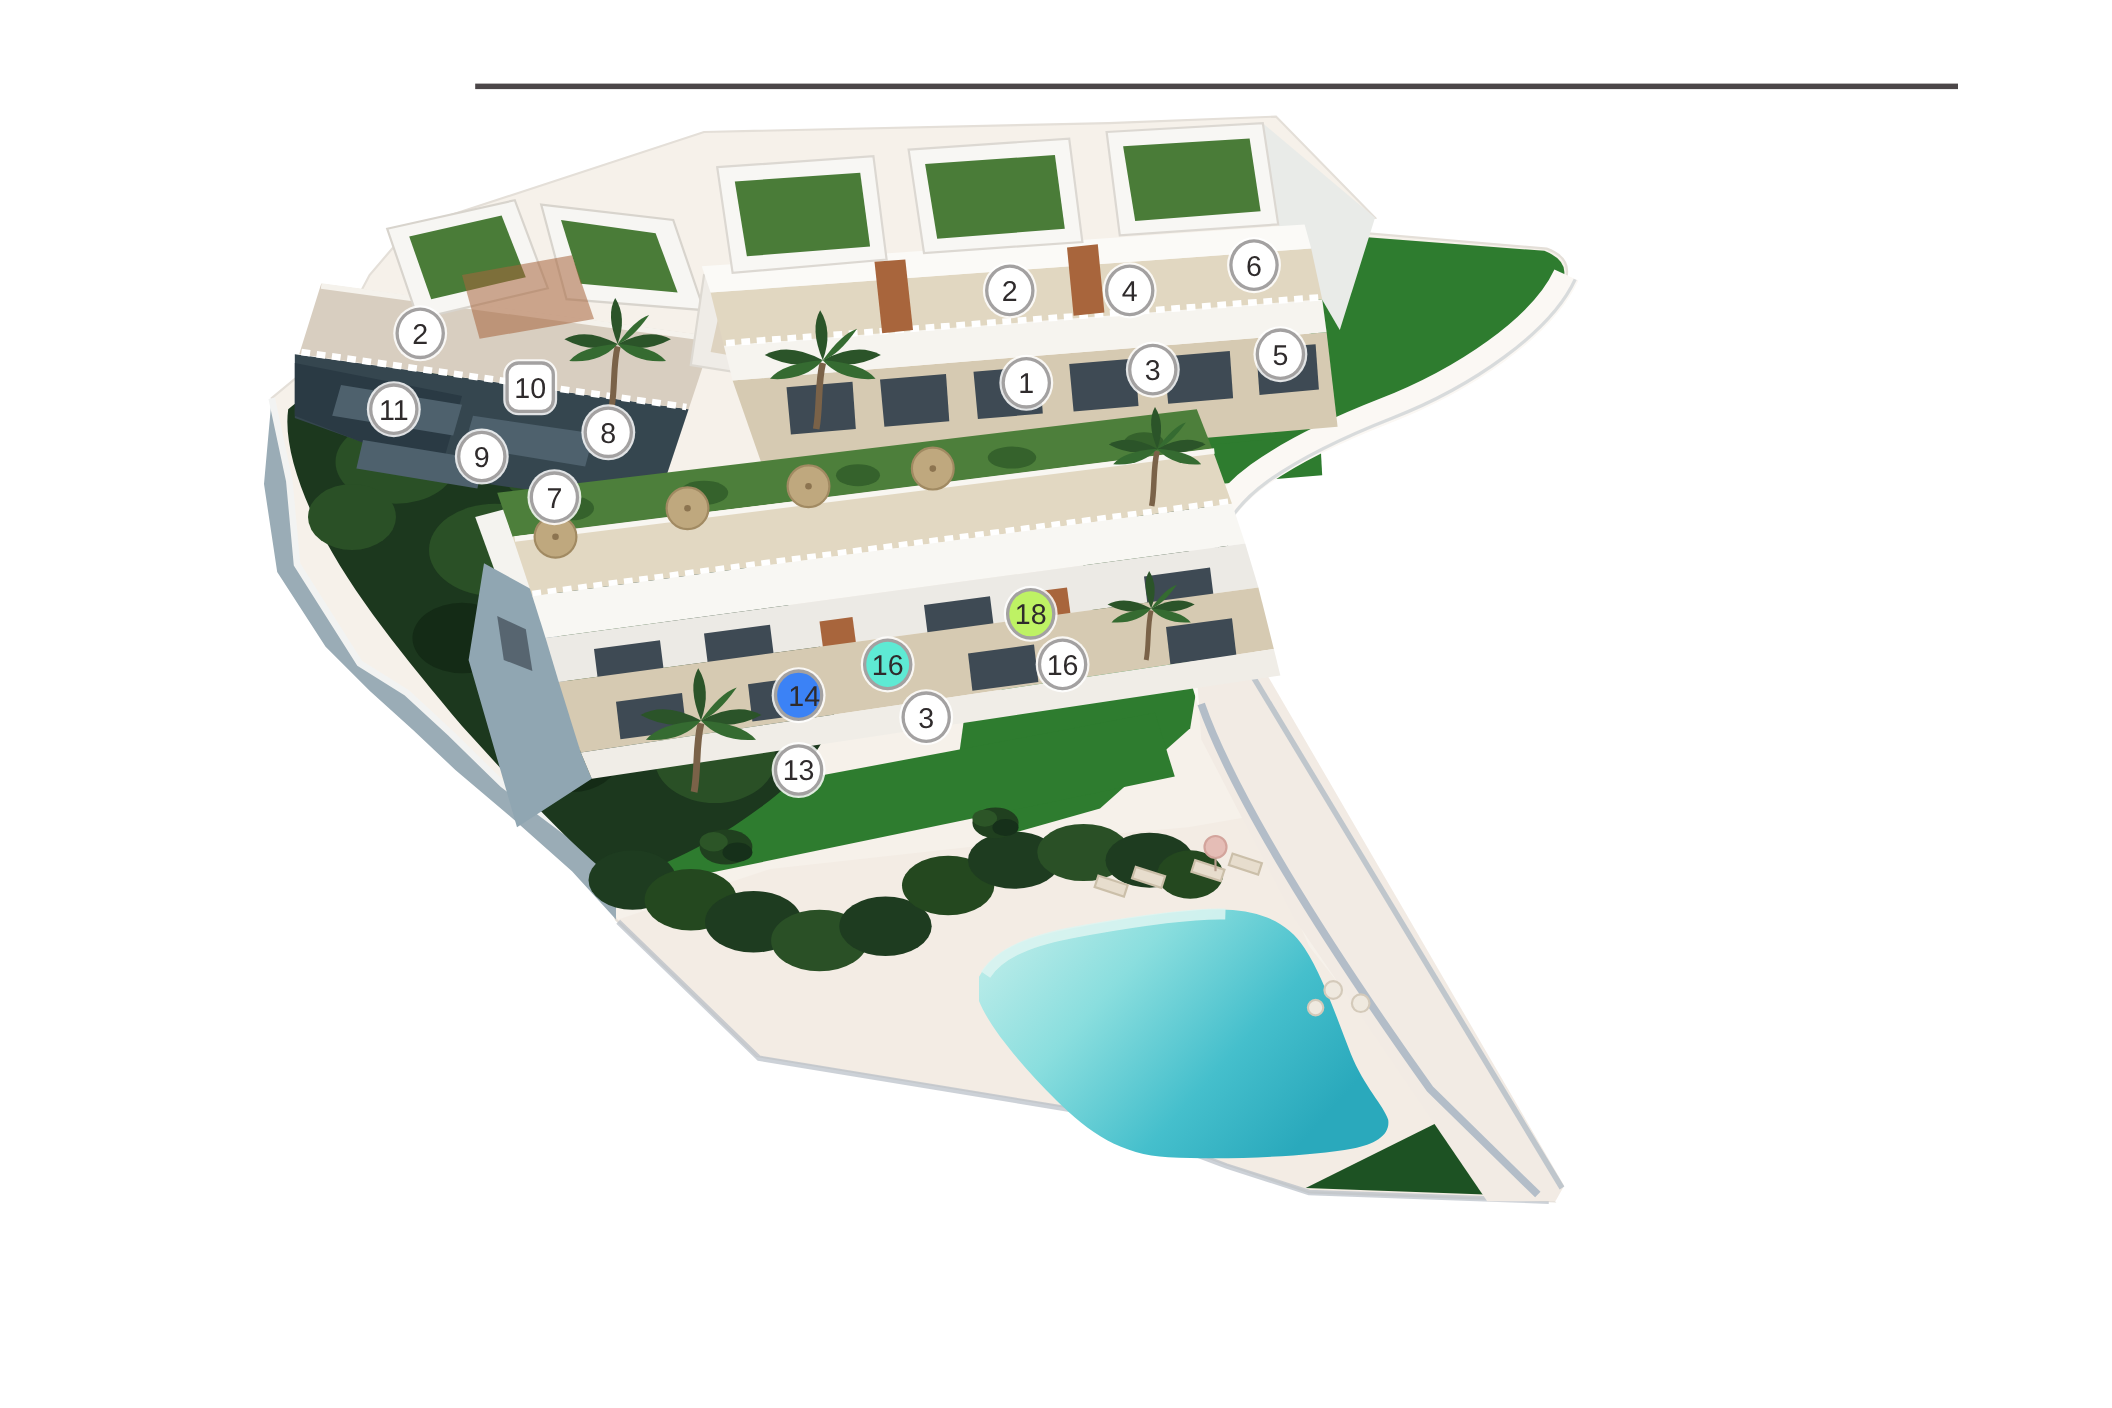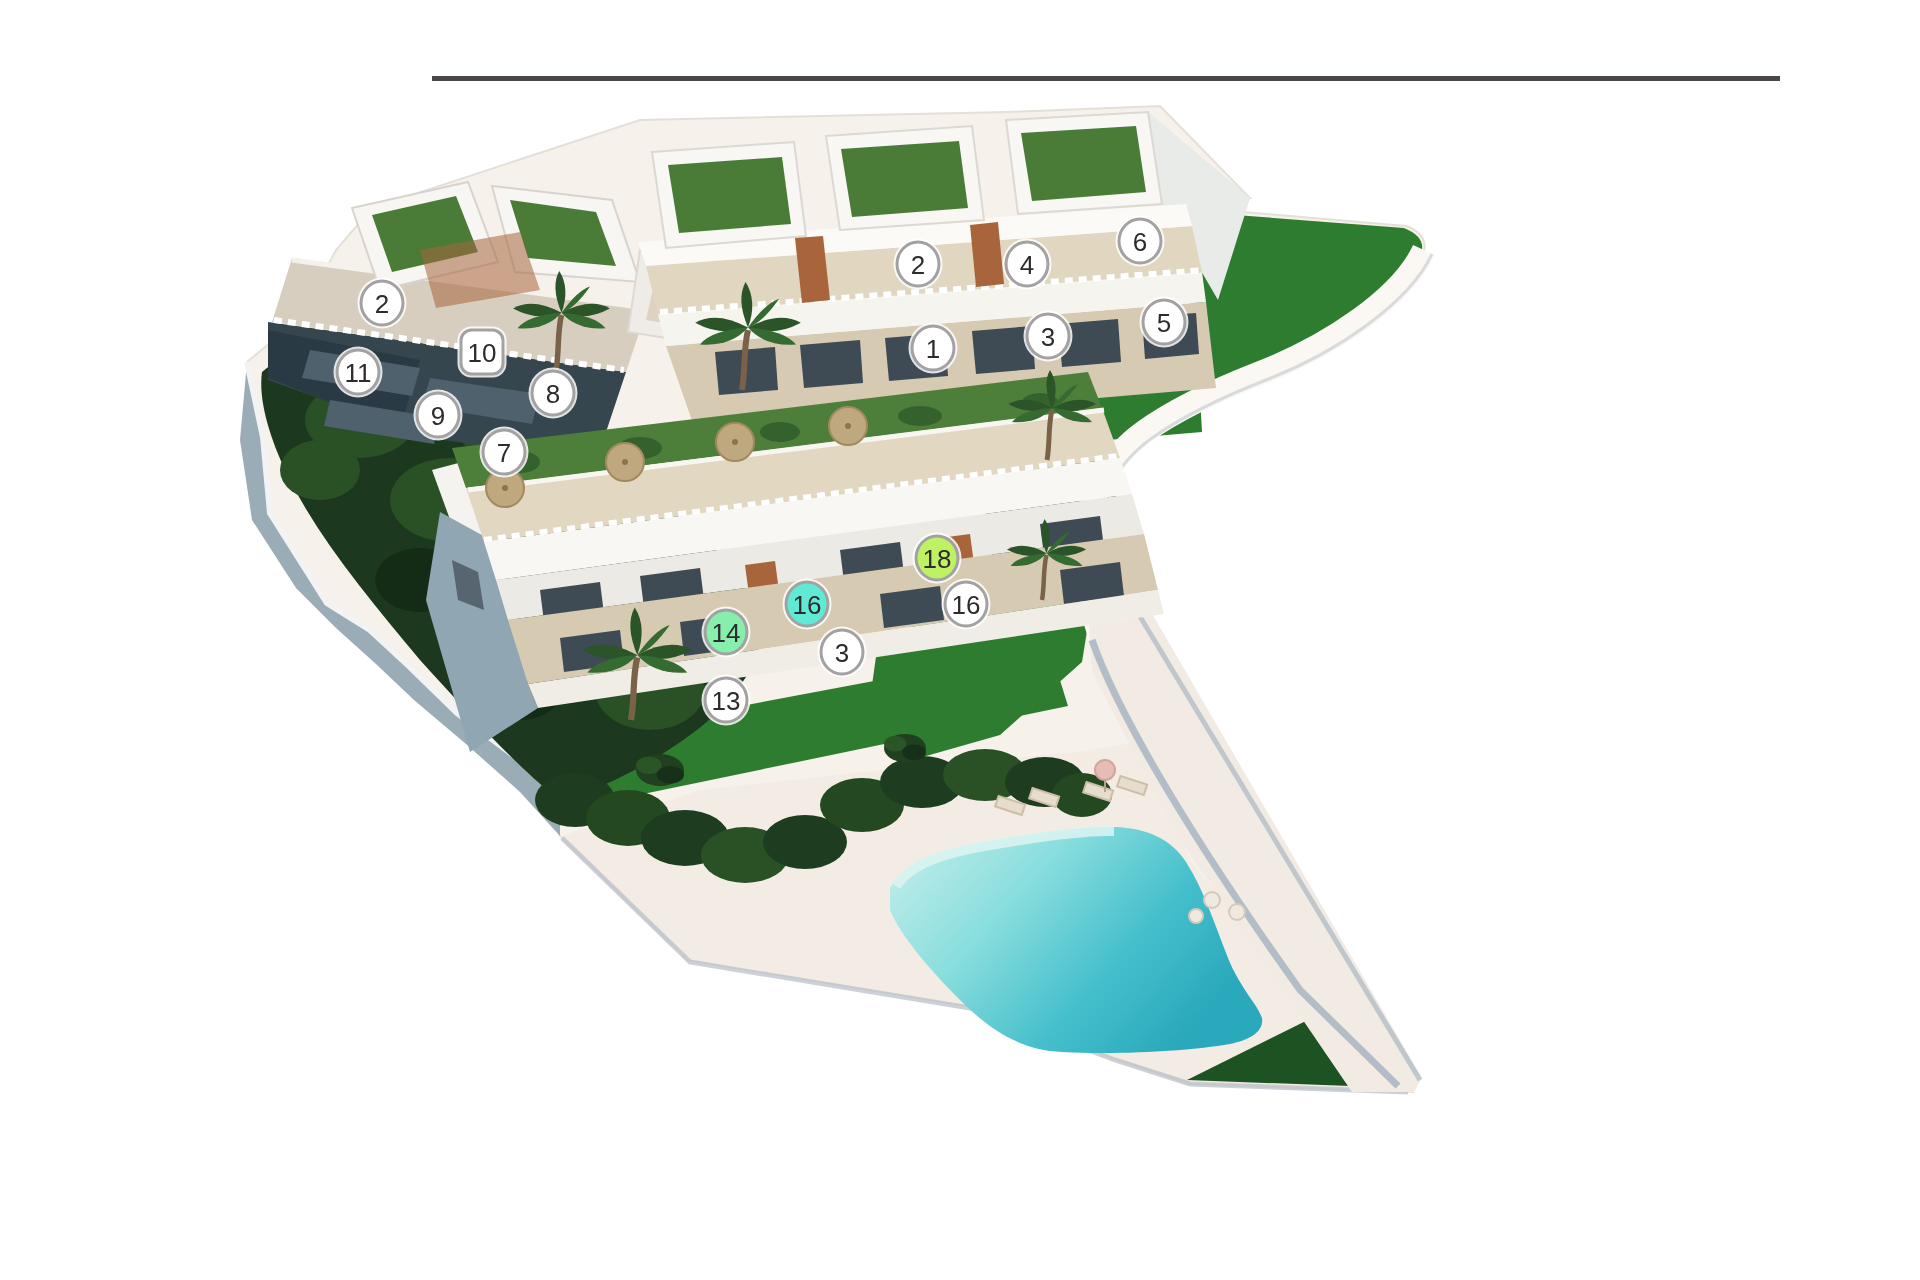--- a/index.html
+++ b/index.html
@@ -298,21 +298,21 @@
       </div>
       <div class="marker" style="left: 358px; top: 372px; border-color: rgb(163, 161, 161); background: rgb(255, 255, 255); justify-content: center;">
         <span style="color: rgb(47, 43, 44);">11</span>
       </div>
       <div class="marker" style="left: 382px; top: 303px; border-color: rgb(163, 161, 161); background: rgb(255, 255, 255);">
         <span style="color: rgb(47, 43, 44);">2</span>
       </div>
       <div class="marker" style="left: 726px; top: 700px; border-color: rgb(163, 161, 161); background: rgb(255, 255, 255);">
         <span style="color: rgb(47, 43, 44);">13</span>
       </div>
-      <div class="marker" style="left: 726px; top: 632px; border-color: rgb(163, 161, 161); background: #86efac;">
+      <div class="marker" style="left: 726px; top: 632px; border-color: rgb(163, 161, 161); background: #3b82f6; justify-content: flex-end;">
         <span style="color: rgb(47, 43, 44);">14</span>
       </div>
       <div class="marker" style="left: 842px; top: 652px; border-color: rgb(163, 161, 161); background: rgb(255, 255, 255);">
         <span style="color: rgb(47, 43, 44);">3</span>
       </div>
       <div class="marker" style="left: 807px; top: 604px; border-color: rgb(163, 161, 161); background: #5eead4;">
         <span style="color: rgb(47, 43, 44);">16</span>
       </div>
       <div class="marker" style="left: 966px; top: 604px; border-color: rgb(163, 161, 161); background: rgb(255, 255, 255);">
         <span style="color: rgb(47, 43, 44);">16</span>

